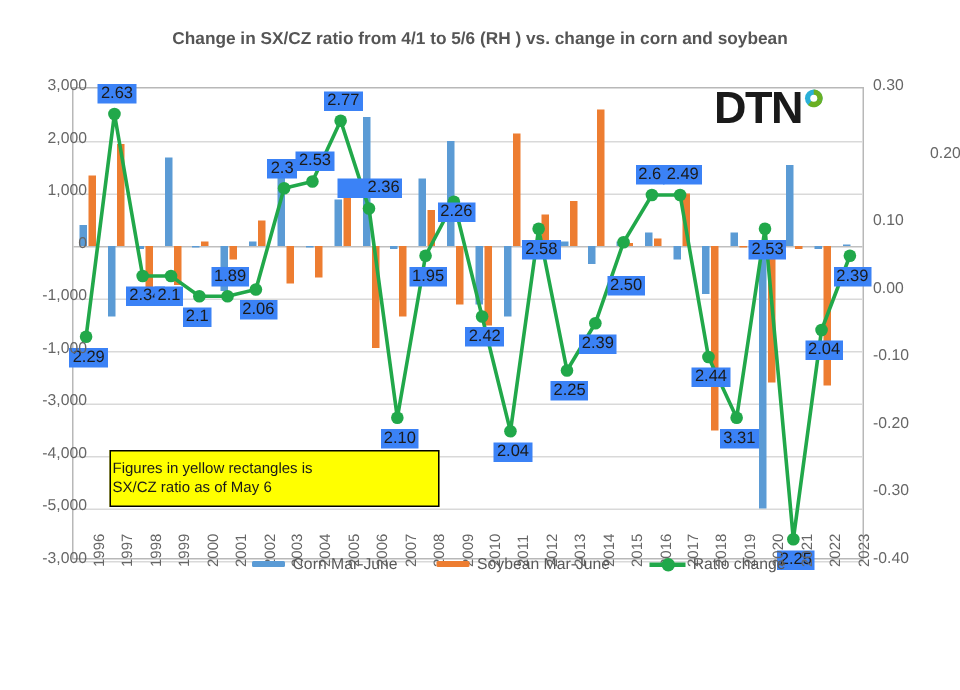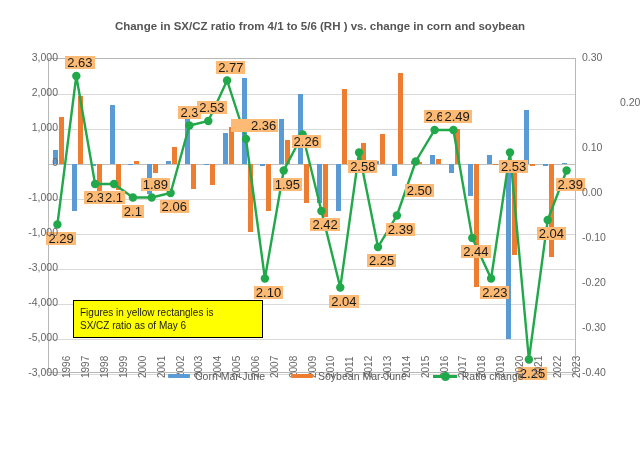--- a/index.html
+++ b/index.html
@@ -22,25 +22,25 @@
 
   .xtick{position:absolute;top:378px;font-size:10px;color:#666666;
     transform:rotate(-90deg);transform-origin:left top;white-space:nowrap;}
 
   .bar{position:absolute;width:5px;}
   .bar-corn{background:#5b9bd5;}
   .bar-soy{background:#ed7d31;}
 
   .lineSvg{position:absolute;left:48px;top:58px;width:528px;height:315px;overflow:visible;}
 
-  .dlabel{position:absolute;background:#fdba74;color:#1a1a1a;font-size:13px;
+  .dlabel{position:absolute;background:#3b82f6;color:#1a1a1a;font-size:11px;
     padding:0px 2px;white-space:nowrap;line-height:13px;}
 
-  .note{position:absolute;left:73px;top:300px;width:190px;background:#ffff00;
-    border:1.5px solid #000000;padding:5px 6px;font-size:10px;color:#1a1a1a;
+  .note{position:absolute;left:73px;top:300px;width:220px;background:#ffff00;
+    border:1.5px solid #000000;padding:5px 1px;font-size:10px;color:#1a1a1a;
     line-height:13px;box-sizing:border-box;}
 
   .legend{position:absolute;left:168px;top:370px;display:flex;gap:26px;align-items:center;}
   .lg-item{display:flex;align-items:center;gap:5px;font-size:10.5px;color:#595959;}
   .sw{width:22px;height:4px;border-radius:1px;}
   .sw-line{width:24px;height:3px;background:#21a84a;position:relative;}
   .sw-line::after{content:"";position:absolute;left:8px;top:-3px;width:9px;height:9px;
     border-radius:50%;background:#21a84a;}
 
   .logo{position:absolute;left:476px;top:58px;display:flex;align-items:flex-start;}
@@ -159,34 +159,34 @@
       <div class="dlabel" style="left: 46.4286px; top: 231.5px;">2.29</div>
       <div class="dlabel" style="left: 65.2857px; top: 56px;">2.63</div>
       <div class="dlabel" style="left: 84.1429px; top: 191px;">2.34</div>
       <div class="dlabel" style="left: 103px; top: 191px;">2.1</div>
       <div class="dlabel" style="left: 121.857px; top: 204.5px;">2.1</div>
       <div class="dlabel" style="left: 140.714px; top: 177.5px;">1.89</div>
       <div class="dlabel" style="left: 159.571px; top: 200px;">2.06</div>
       <div class="dlabel" style="left: 178.429px; top: 105.5px;">2.3</div>
       <div class="dlabel" style="left: 197.286px; top: 101px;">2.53</div>
       <div class="dlabel" style="left: 216.143px; top: 60.5px;">2.77</div>
-      <div class="dlabel" style="left: 231px; top: 119px; padding-left: 20px;">2.36</div>
+      <div class="dlabel" style="left: 225px; top: 119px; padding-left: 20px;">2.36</div>
       <div class="dlabel" style="left: 253.857px; top: 285.5px;">2.10</div>
       <div class="dlabel" style="left: 272.714px; top: 177.5px;">1.95</div>
       <div class="dlabel" style="left: 291.571px; top: 114.5px; margin-top: 20px;">2.26</div>
       <div class="dlabel" style="left: 310.429px; top: 218px;">2.42</div>
       <div class="dlabel" style="left: 329.286px; top: 294.5px;">2.04</div>
       <div class="dlabel" style="left: 348.143px; top: 159.5px;">2.58</div>
       <div class="dlabel" style="left: 367px; top: 254px;">2.25</div>
       <div class="dlabel" style="left: 385.857px; top: 222.5px;">2.39</div>
       <div class="dlabel" style="left: 404.714px; top: 168.5px; margin-top: 15px;">2.50</div>
       <div class="dlabel" style="left: 423.571px; top: 110px;">2.6</div>
       <div class="dlabel" style="left: 442.429px; top: 110px;">2.49</div>
       <div class="dlabel" style="left: 461.286px; top: 245px;">2.44</div>
-      <div class="dlabel" style="left: 480.143px; top: 285.5px;">2.23</div>
+      <div class="dlabel" style="left: 480.143px; top: 285.5px;">3.31</div>
       <div class="dlabel" style="left: 499px; top: 159.5px;">2.53</div>
       <div class="dlabel" style="left: 517.857px; top: 366.5px;">2.25</div>
       <div class="dlabel" style="left: 536.714px; top: 227px;">2.04</div>
       <div class="dlabel" style="left: 555.571px; top: 177.5px;">2.39</div>
     </div>
 
   <div id="yaxis-left">
       <div class="ytick" style="top: 58px;">3,000</div>
       <div class="ytick" style="top: 93px;">2,000</div>
       <div class="ytick" style="top: 128px;">1,000</div>
@@ -252,14 +252,23 @@
     <div class="lg-item">
       <span class="sw" style="background:#ed7d31"></span>
       <span>Soybean Mar-June</span>
     </div>
     <div class="lg-item">
       <span class="sw-line"></span>
       <span>Ratio change</span>
     </div>
   </div>
 
+  <div class="logo">
+    <span class="logo-txt">DTN</span>
+    <svg class="logo-dot" viewBox="0 0 20 20">
+      <circle cx="10" cy="10" r="9" fill="#2ab0d8"></circle>
+      <path d="M10 1 A9 9 0 0 1 18.6 13 L10 10 Z" fill="#6ab023"></path>
+      <path d="M18.6 13 A9 9 0 0 1 4 17 L10 10 Z" fill="#6ab023"></path>
+      <circle cx="10" cy="10" r="3.6" fill="#ffffff"></circle>
+    </svg>
+  </div>
 
 </div>
 
 </body></html>

